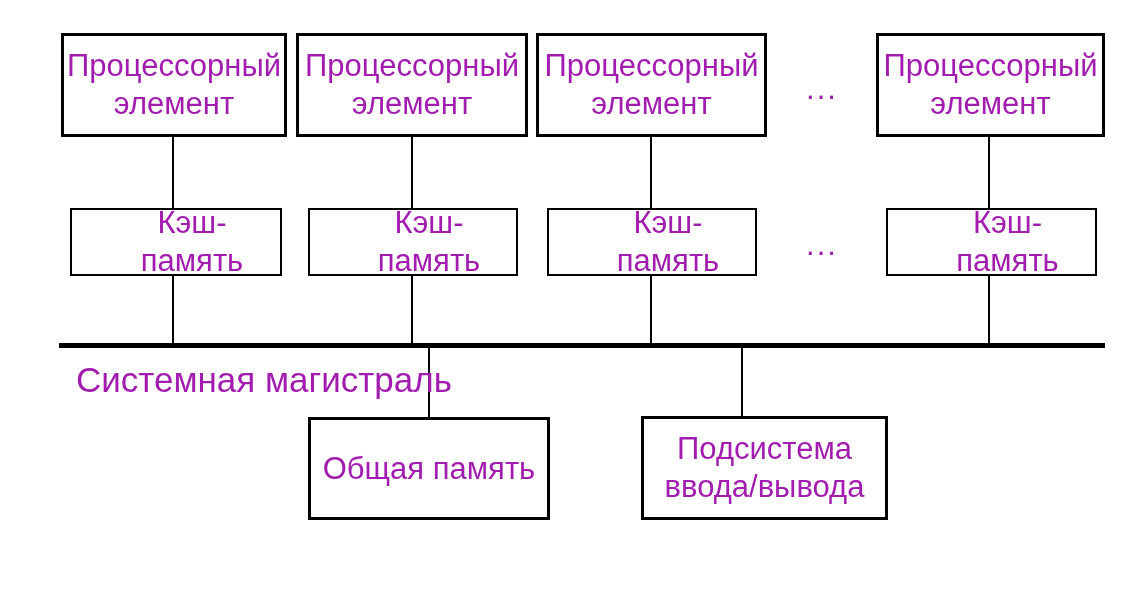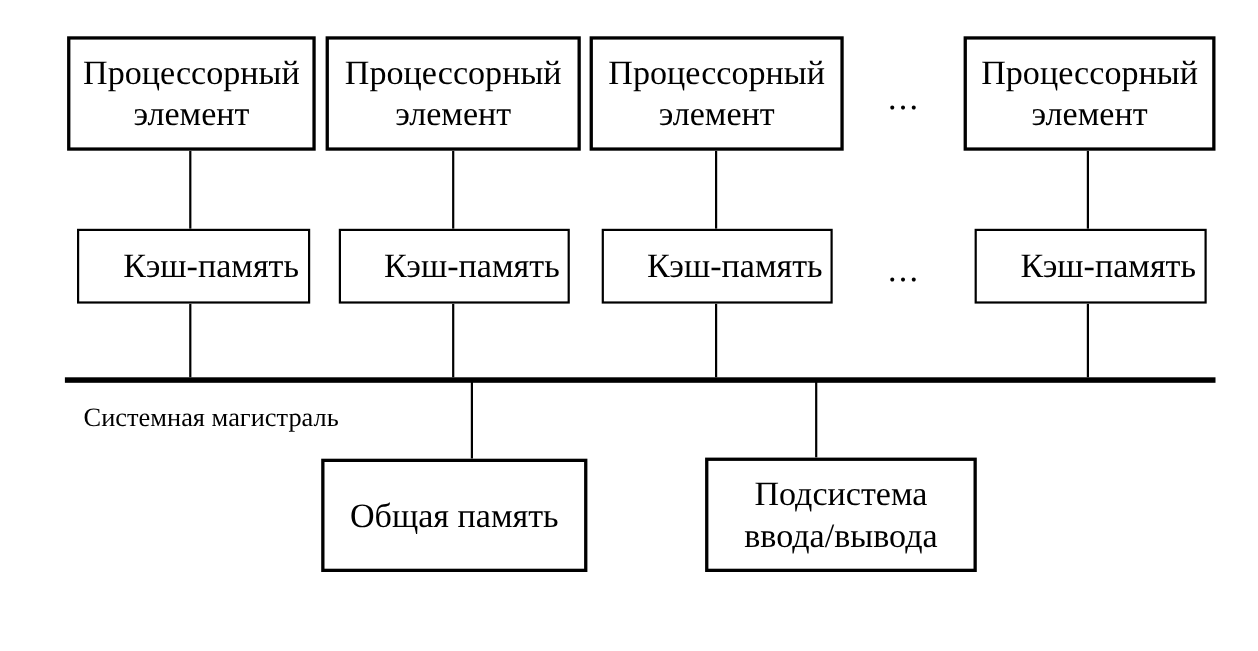--- a/index.html
+++ b/index.html
@@ -1,22 +1,22 @@
 <!DOCTYPE html>
 <html><head>
 <meta charset="utf-8">
 <style>
   html, body { margin: 0; padding: 0; background: #ffffff; }
   .canvas {
     position: relative;
     width: 1144px;
     height: 592px;
     background: #ffffff;
-    font-family: Liberation Serif, serif;
-    color: #000000;
+    font-family: Liberation Sans, sans-serif;
+    color: #a21caf;
     overflow: hidden;
   }
   .box {
     position: absolute;
     box-sizing: border-box;
     border: 3px solid #000000;
     background: #ffffff;
     display: flex;
     align-items: center;
     justify-content: center;
@@ -34,21 +34,21 @@
     z-index: 1;
   }
   .bus {
     position: absolute;
     height: 5px;
     background: #000000;
     z-index: 3;
   }
   .bus-label {
     position: absolute;
-    font-size: 24px;
+    font-size: 35px;
     line-height: 38px;
     white-space: nowrap;
     z-index: 2;
   }
   .dots {
     position: absolute;
     font-size: 31px;
     line-height: 38px;
     width: 46px;
     text-align: center;
@@ -100,20 +100,20 @@
   </div>
   <div class="box thin" style="left:886px; top:208px; width:211px; height:68px;">
     <span>Кэш-память</span>
   </div>
 
   <div class="dots" style="left:799px; top:226px;">...</div>
 
   <div class="bus" style="left:59px; top:343px; width:1046px;"></div>
   <div class="bus-label" style="left:76px; top:361px;">Системная магистраль</div>
 
-  <div class="box" style="left:292px; top:417px; width:242px; height:103px;">
+  <div class="box" style="left:308px; top:417px; width:242px; height:103px;">
     <span>Общая память</span>
   </div>
   <div class="box" style="left:620px; top:416px; width:247px; height:104px;margin-left:21px;">
     <span>Подсистема ввода/вывода</span>
   </div>
 
 </div>
 
 </body></html>

